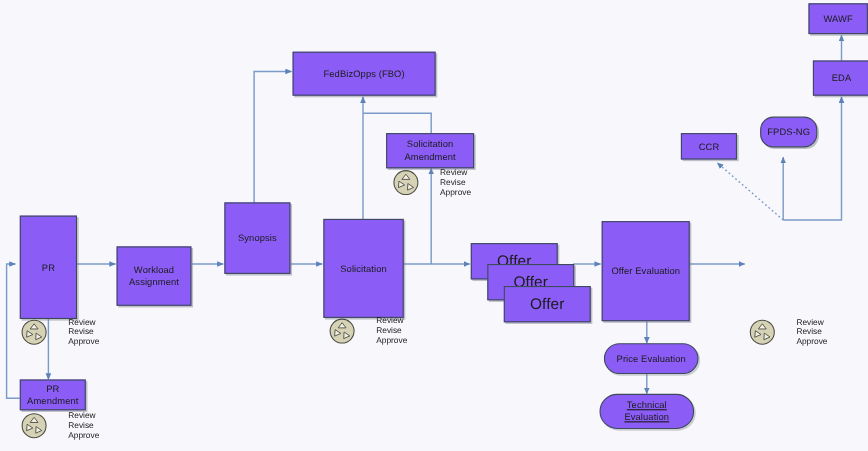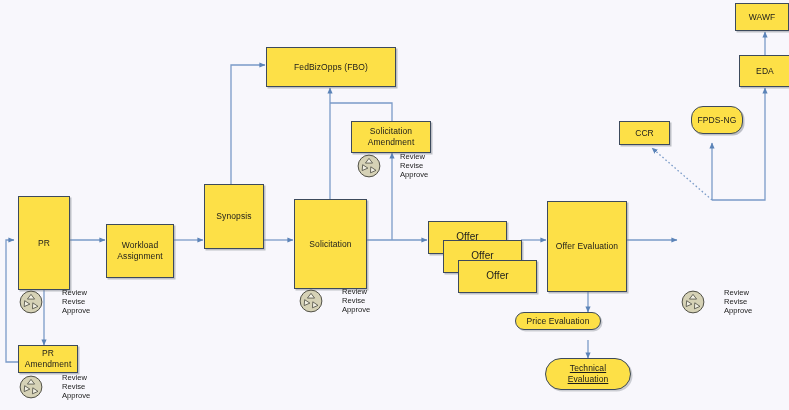--- a/index.html
+++ b/index.html
@@ -22,38 +22,38 @@
   #edges {
     position: absolute;
     left: 0; top: 0;
     width: 789px;
     height: 410px;
     pointer-events: none;
   }
   .node {
     position: absolute;
     box-sizing: border-box;
-    background: #fde047;
+    background: #8b5cf6;
     border: 1px solid #3d4a5c;
     display: flex;
     align-items: center;
     justify-content: center;
     text-align: center;
     color: #1b1b1b;
     font-size: 8.5px;
     line-height: 1.25;
     letter-spacing: 0.1px;
     box-shadow: 1.5px 1.5px 0 rgba(120,125,135,0.45);
   }
   .node.stadium {
     border-radius: 999px;
     box-shadow: 1.5px 1.5px 0 rgba(120,125,135,0.35);
   }
   .node.offer {
-    font-size: 10px;
+    font-size: 14px;
   }
   .node .label {
     padding: 0 3px;
     white-space: pre-line;
   }
   .rra {
     position: absolute;
     display: flex;
     align-items: center;
     gap: 18px;
@@ -165,21 +165,21 @@
   </div>
 
   <div class="node offer" style="left:458px; top:260px; width:79px; height:33px;">
     <span class="label">Offer</span>
   </div>
 
   <div class="node" style="left:547px; top:201px; width:80px; height:91px;">
     <span class="label">Offer Evaluation</span>
   </div>
 
-  <div class="node stadium" style="left:515px; top:312px; width:86px; height:18px;justify-content:center;">
+  <div class="node stadium" style="left:549px; top:312px; width:86px; height:28px;justify-content:center;">
     <span class="label">Price Evaluation</span>
   </div>
 
   <div class="node stadium" style="left:545px; top:358px; width:86px; height:32px;text-decoration:underline;">
     <span class="label">Technical
 Evaluation</span>
   </div>
 
 
   <div class="node" style="left:619px; top:121px; width:51px; height:24px;">

